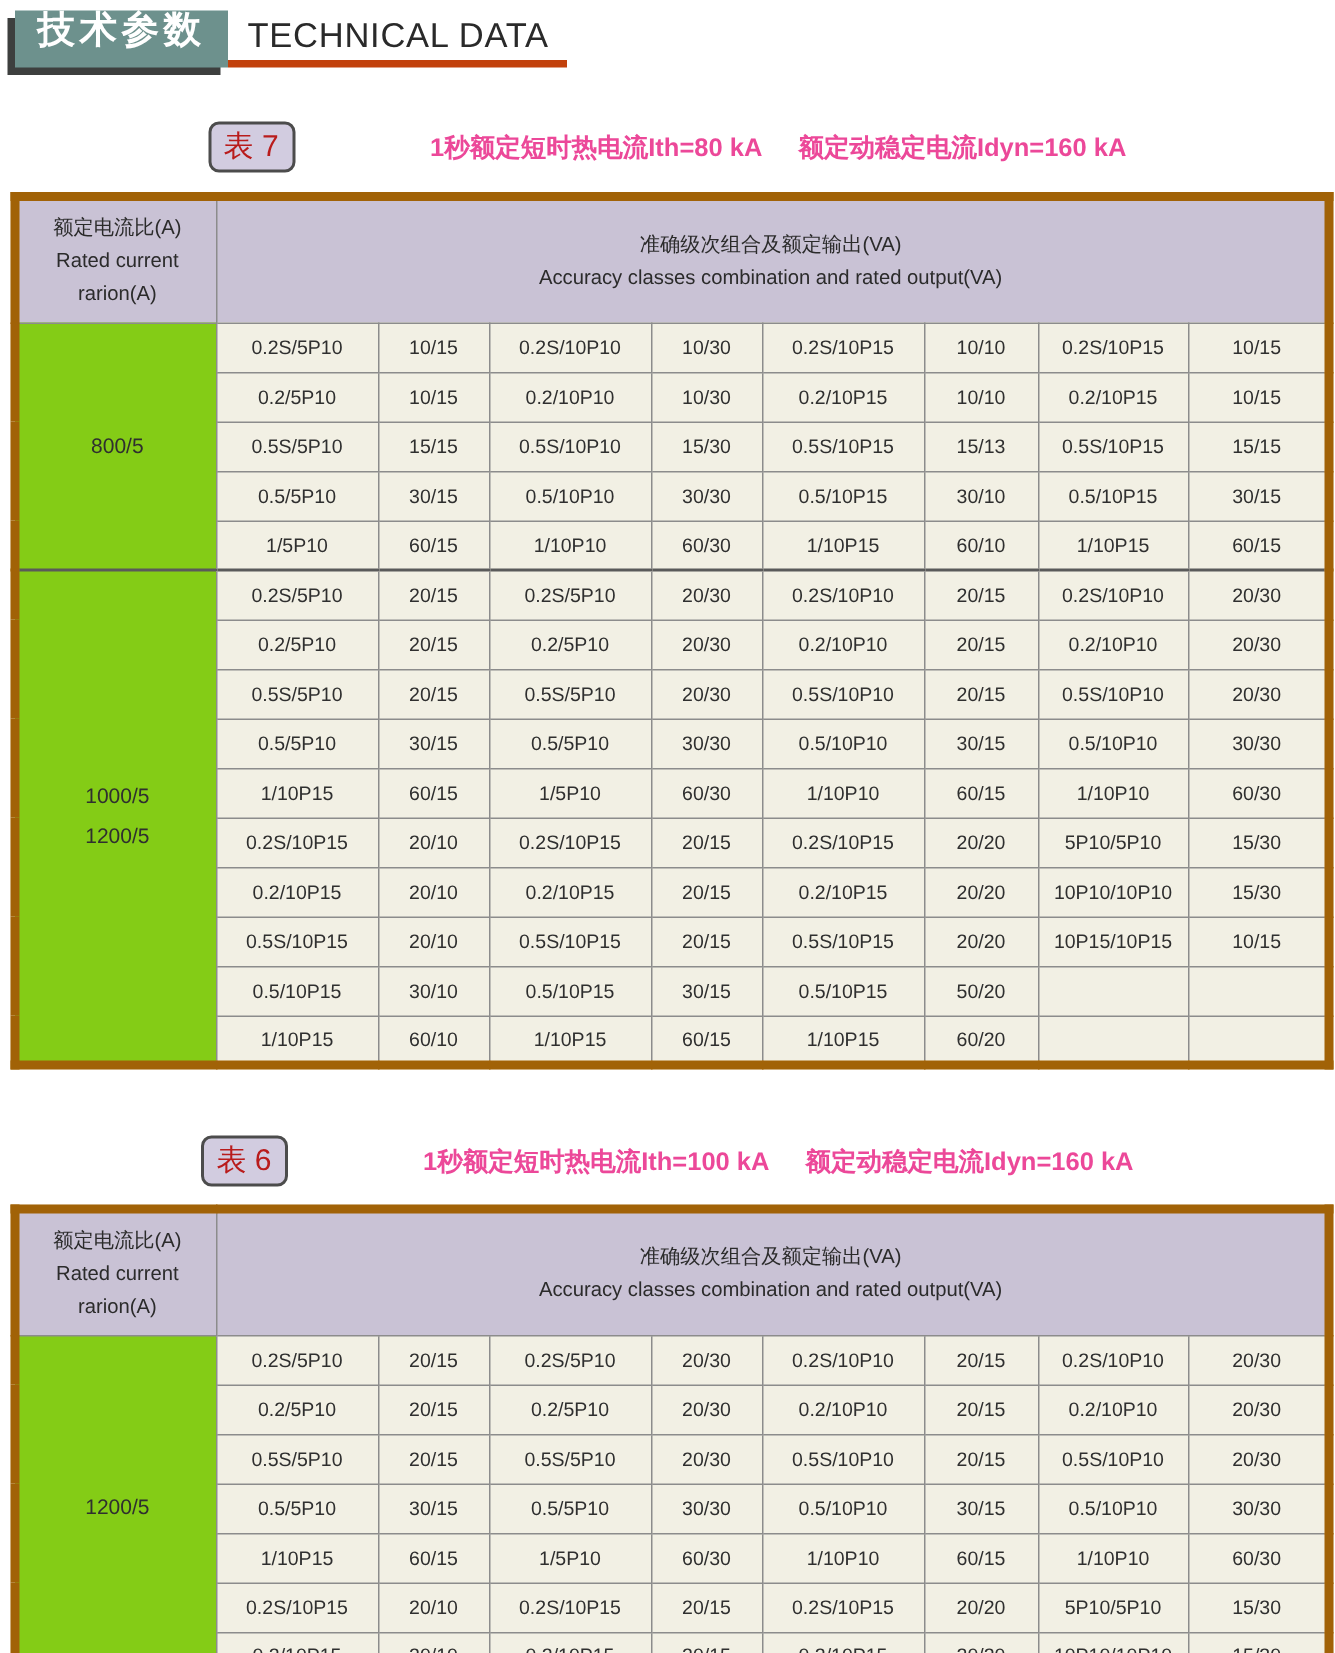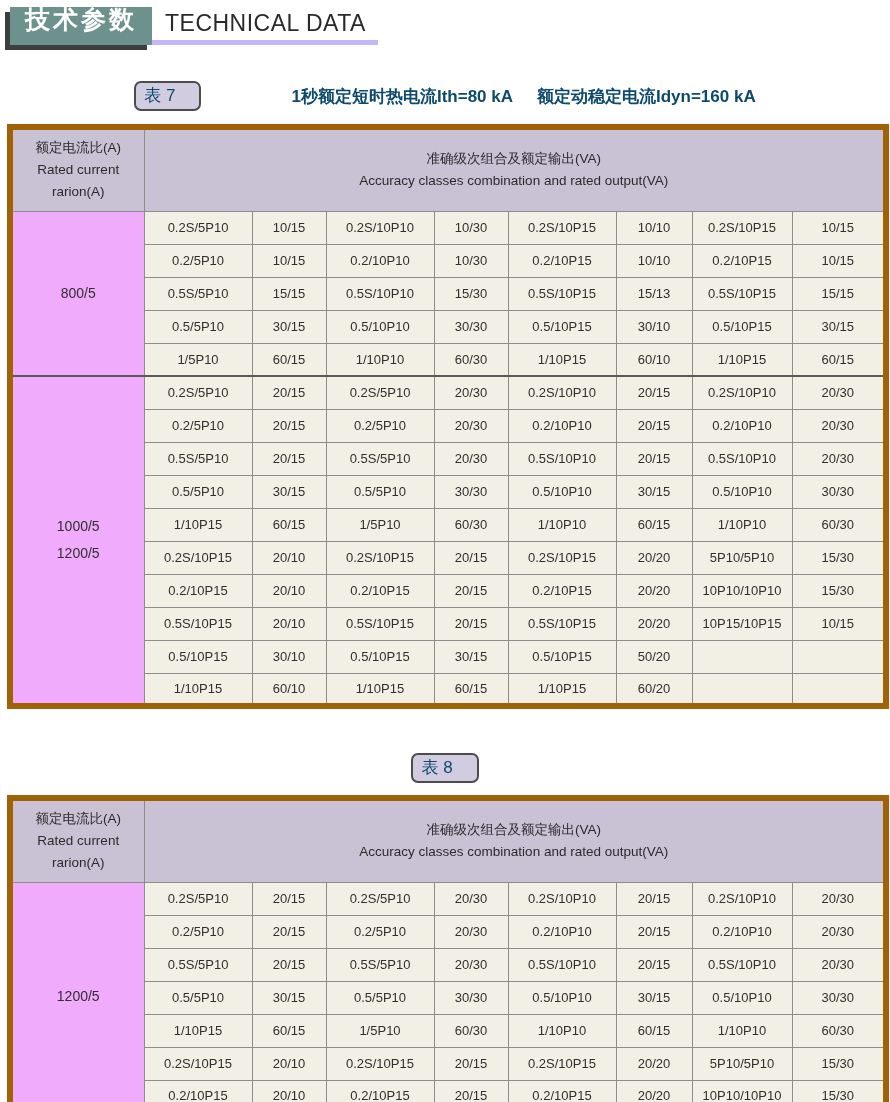--- a/index.html
+++ b/index.html
@@ -22,49 +22,49 @@
     color: #ffffff;
     font-size: 25px;
     font-weight: bold;
     letter-spacing: 3px;
     padding: 3px 15px 16px 15px;
     display: flex; align-items: center;
     box-shadow: -5px 5px 0 0 #3d3f3e;
   }
   .title-en-box {
     display: flex; flex-direction: column; justify-content: flex-end;
-    border-bottom: 5px solid #c4b5fd;
+    border-bottom: 5px solid #c2410c;
   }
   .title-en {
     font-size: 23px;
     color: #2a2a2a;
     padding: 0 12px 3px 13px;
     letter-spacing: 0.5px;
   }
 
   
   .table-caption {
     display: flex; align-items: center; justify-content: center;
     gap: 46px;
   }
   .caption-7 { margin-top: 36px; }
   .caption-8 { margin-top: 44px; }
   .badge {
     background: #d2cce0;
     border: 2px solid #4c4c4c;
     border-radius: 7px;
-    font-size: 17px;
-    color: #0c4a6e;
-    padding: 1px 24px 2px 8px;
+    font-size: 20px;
+    color: #b91c1c;
+    padding: 1px 9px 2px 8px;
     white-space: nowrap;
   }
   .caption-text {
     font-size: 17px;
     font-weight: bold;
-    color: #0c4a6e;
+    color: #ec4899;
     white-space: nowrap;
     margin-left: 44px;
   }
   .cap-gap { margin-left: 24px; }
 
   
   table.data-table {
     border-collapse: collapse;
     table-layout: fixed;
     width: 876px;
@@ -83,21 +83,21 @@
     background: #c9c2d5;
     font-weight: normal;
     font-size: 13.5px;
     color: #2b2b2b;
     height: 84px;
     line-height: 1.65;
     border-bottom: 2px solid #5a5a5a;
   }
   th.ratio-head { border-right: 2px solid #3a3a3a; }
   td.ratio-cell {
-    background: #f0abfc;
+    background: #84cc16;
     border-right: 2px solid #3a3a3a;
     font-size: 14px;
     line-height: 1.9;
   }
   td.combo-cell, td.output-cell {
     background: #f2f0e4;
     font-size: 13px;
     height: 33px;
     white-space: nowrap;
   }
@@ -295,21 +295,24 @@
         <td class="output-cell">60/15</td>
         <td class="combo-cell">1/10P15</td>
         <td class="output-cell">60/20</td>
         <td class="combo-cell"></td>
         <td class="output-cell"></td>
       </tr>
     </tbody>
 </table>
 
 <div class="table-caption caption-8">
-  <span class="badge">表 8</span>
+  <span class="badge">表 6</span>
+  <span class="caption-text">
+    <span>1秒额定短时热电流Ith=100 kA</span><span class="cap-gap">额定动稳定电流Idyn=160 kA</span>
+  </span>
 </div>
 
 <table class="data-table tbl-8" data-table="tables.1">
   <colgroup>
     <col style="width:134px">
       <col style="width:108px">
       <col style="width:74px">
     <col style="width:108px">
       <col style="width:74px">
       <col style="width:108px">

